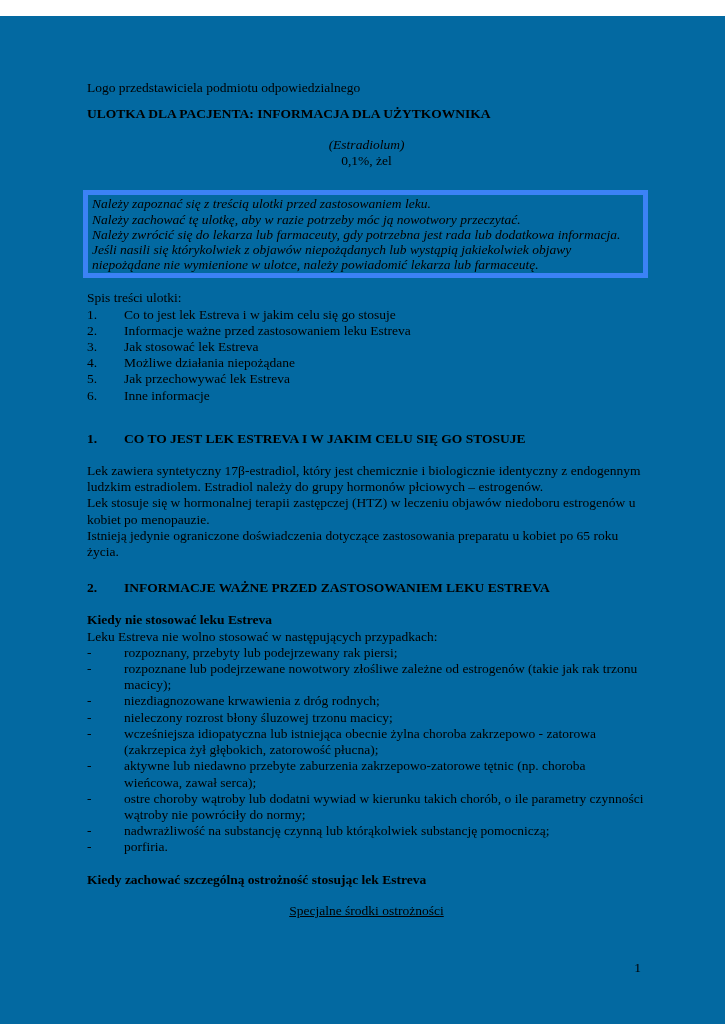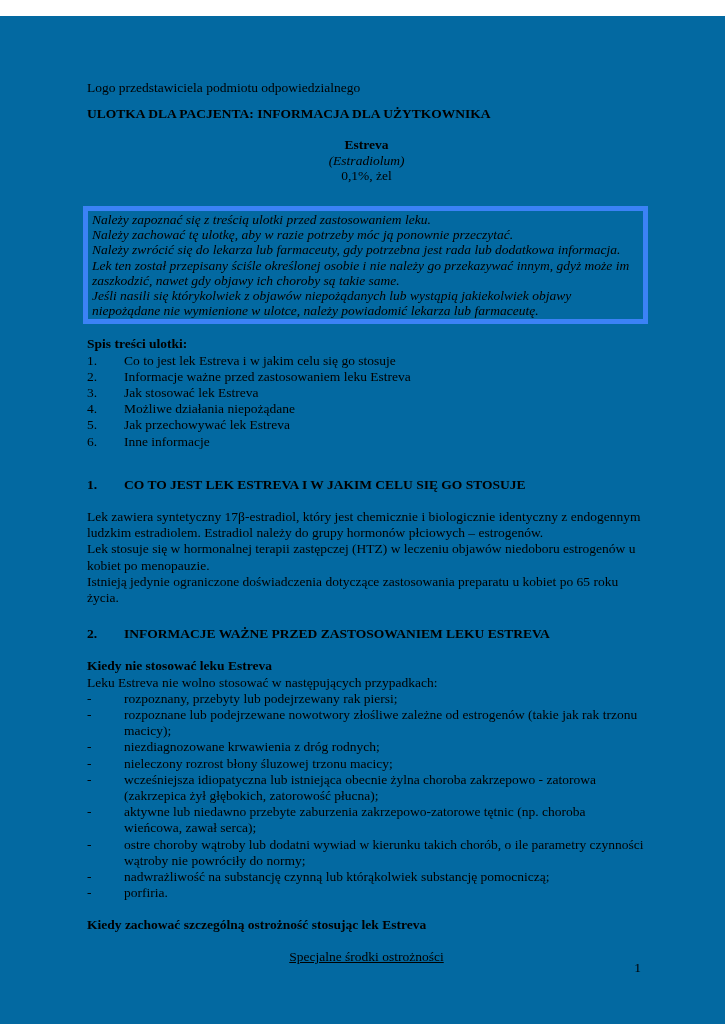--- a/index.html
+++ b/index.html
@@ -34,21 +34,21 @@
     margin-top: 22px;
     margin-left: -4px;
     margin-right: -2px;
     border: 5px solid #3b82f6;
     padding: 1px 4px;
     font-style: italic;
     line-height: 15.2px;
   }
   .notice-box p { margin: 0; }
   .toc { margin-top: 12px; }
-  .toc-header { font-weight: bold; }
+  .toc-header { font-weight: normal; }
   .row {
     display: flex;
     align-items: flex-start;
   }
   .row .marker {
     flex: 0 0 37px;
   }
   .row .row-text {
     flex: 1 1 auto;
   }
@@ -84,30 +84,28 @@
 </head>
 <body>
 
 <div class="page">
 
   <div class="logo-line">Logo przedstawiciela podmiotu odpowiedzialnego</div>
 
   <div class="doc-title">ULOTKA DLA PACJENTA: INFORMACJA DLA UŻYTKOWNIKA</div>
 
   <div class="drug-block">
-    <div class="drug-name">Estreva</div>
     <div class="drug-inn">(Estradiolum)</div>
     <div class="drug-strength">0,1%, żel</div>
   </div>
 
   <div class="notice-box">
     <p>Należy zapoznać się z treścią ulotki przed zastosowaniem leku.</p>
-    <p>Należy zachować tę ulotkę, aby w razie potrzeby móc ją ponownie przeczytać.</p>
+    <p>Należy zachować tę ulotkę, aby w razie potrzeby móc ją nowotwory przeczytać.</p>
     <p>Należy zwrócić się do lekarza lub farmaceuty, gdy potrzebna jest rada lub dodatkowa informacja.</p>
-    <p>Lek ten został przepisany ściśle określonej osobie i nie należy go przekazywać innym, gdyż może im zaszkodzić, nawet gdy objawy ich choroby są takie same.</p>
     <p>Jeśli nasili się którykolwiek z objawów niepożądanych lub wystąpią jakiekolwiek objawy niepożądane nie wymienione w ulotce, należy powiadomić lekarza lub farmaceutę.</p>
   </div>
 
   <div class="toc">
     <div class="toc-header">Spis treści ulotki:</div>
     <div class="row">
       <span class="marker">1.</span>
       <span class="row-text">Co to jest lek Estreva i w jakim celu się go stosuje</span>
     </div>
     <div class="row">

